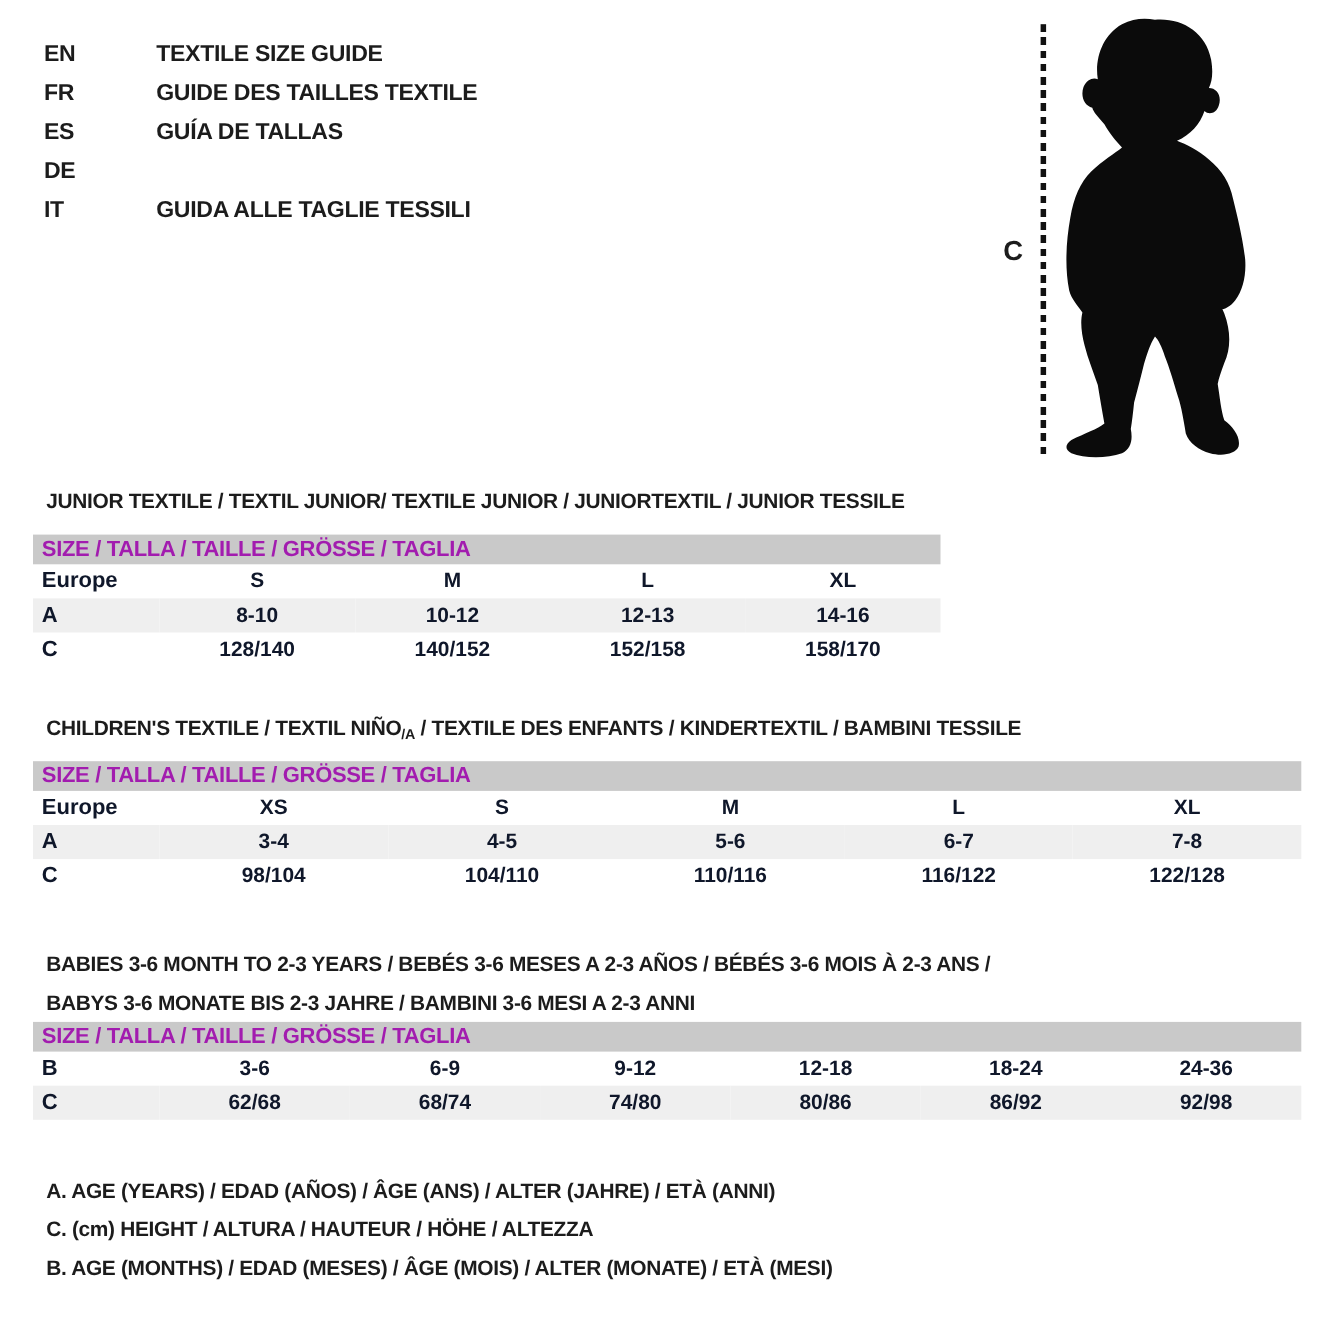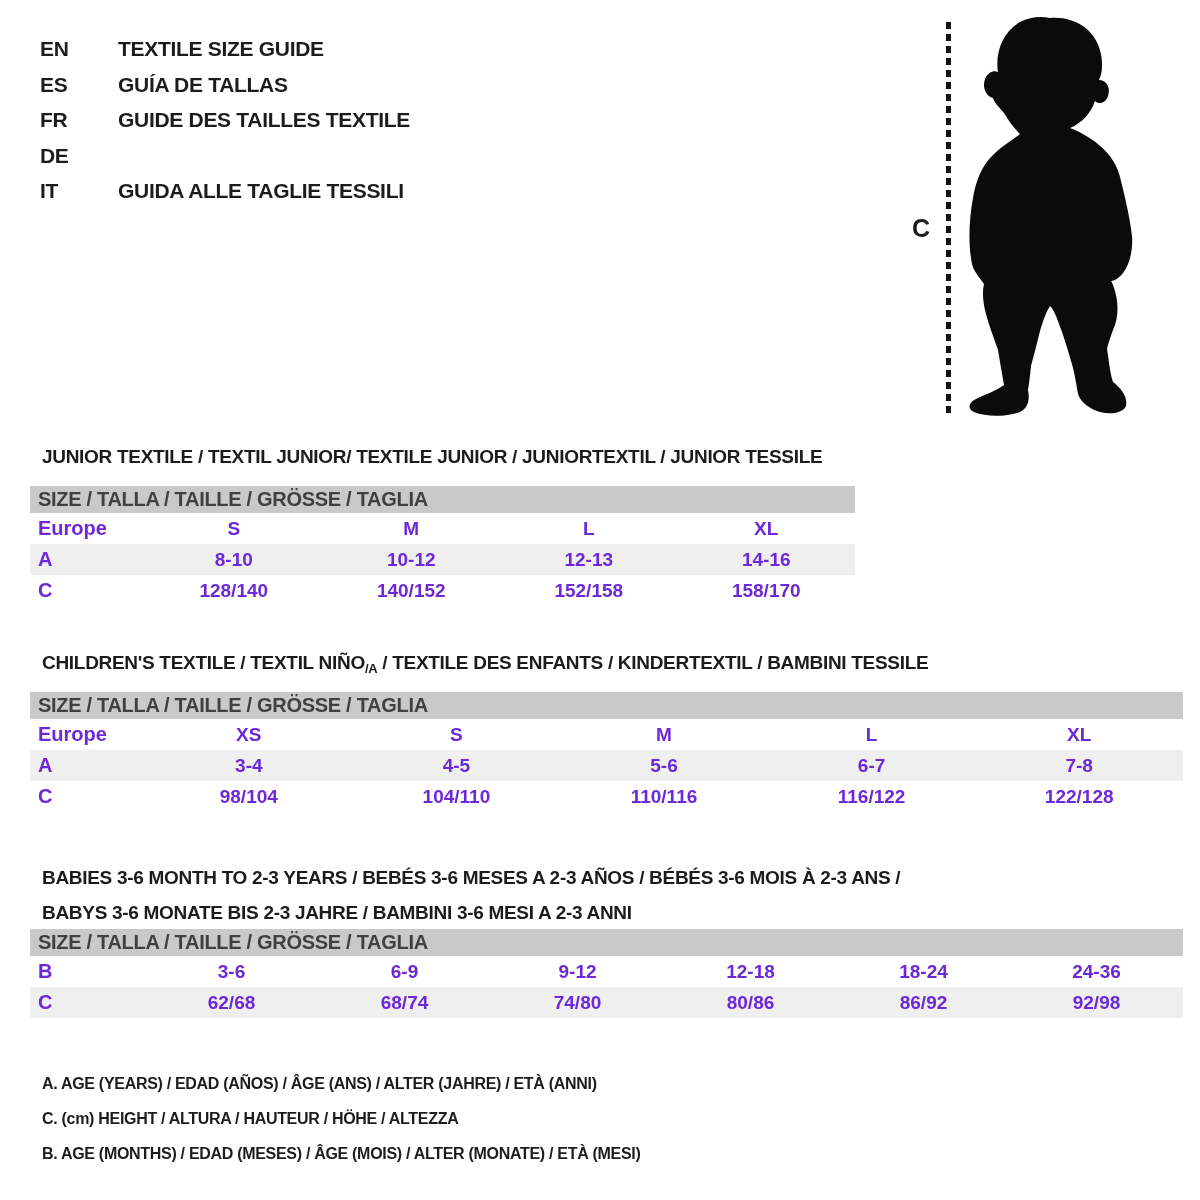--- a/index.html
+++ b/index.html
@@ -6,70 +6,70 @@
   .page{
     position:relative;
     width:1200px;height:1200px;
     background:#ffffff;
     font-family:"Liberation Sans", sans-serif;
     color:#1c1c1c;
     overflow:hidden;
   }
   
   .lang-block{position:absolute;left:40px;top:31px;}
-  .lang-row{display:flex;line-height:35.5px;font-size:21px;font-weight:700;letter-spacing:-0.3px;}
+  .lang-row{display:flex;line-height:35.5px;font-size:21px;font-weight:700;letter-spacing:-0.3px;gap:24px;}
   .lang-code{width:78px;}
   
   .measure-line{
     position:absolute;left:946px;top:22px;width:5px;height:392px;
     background:repeating-linear-gradient(to bottom,#111 0px,#111 7px,transparent 7px,transparent 12px);
   }
   .measure-label{position:absolute;left:912px;top:214px;font-size:25px;font-weight:700;}
   .figure-svg{position:absolute;left:962px;top:16px;width:184px;height:404px;}
   
   .sec-title{position:absolute;left:42px;font-size:19px;font-weight:700;letter-spacing:-0.3px;white-space:nowrap;margin-top:14px;}
   .sub-a{font-size:13px;vertical-align:-4px;font-weight:700;}
   .two-line{line-height:35px;}
   
   .tbl{position:absolute;left:30px;}
   .tbl-narrow{width:825px;}
   .tbl-wide{width:1153px;}
   .size-bar{
     height:27px;background:#c9c9c9;display:flex;align-items:center;
     padding-left:8px;box-sizing:border-box;
-    font-size:20px;font-weight:700;color:#404040;letter-spacing:-0.3px;
+    font-size:20px;font-weight:700;color:#a21caf;letter-spacing:-0.3px;
   }
   table.grid{width:100%;border-collapse:collapse;table-layout:fixed;}
   table.grid td{
     height:31px;padding:0;font-size:19px;font-weight:700;
-    text-align:center;vertical-align:middle;color:#6d28d9;
+    text-align:center;vertical-align:middle;color:#0f172a;
   }
   table.grid td.lbl{text-align:left;padding-left:8px;font-size:20px;}
   col.c-lbl{width:115px;}
   tr.shaded{background:#efefef;}
   
-  .legend{position:absolute;left:42px;top:1066px;font-size:16px;font-weight:700;line-height:35px;letter-spacing:-0.3px;}
+  .legend{position:absolute;left:42px;top:1066px;font-size:19px;font-weight:700;line-height:35px;letter-spacing:-0.3px;}
 </style>
 </head>
 <body>
 
 <div class="page">
 
   <div class="lang-block">
     <div class="lang-row">
       <span class="lang-code">EN</span>
       <span class="lang-title">TEXTILE SIZE GUIDE</span>
     </div>
     <div class="lang-row">
+      <span class="lang-code">FR</span>
+      <span class="lang-title">GUIDE DES TAILLES TEXTILE</span>
+    </div>
+    <div class="lang-row">
       <span class="lang-code">ES</span>
       <span class="lang-title">GUÍA DE TALLAS</span>
-    </div>
-    <div class="lang-row">
-      <span class="lang-code">FR</span>
-      <span class="lang-title">GUIDE DES TAILLES TEXTILE</span>
     </div>
     <div class="lang-row">
       <span class="lang-code">DE</span>
     </div>
     <div class="lang-row">
       <span class="lang-code">IT</span>
       <span class="lang-title">GUIDA ALLE TAGLIE TESSILI</span>
     </div>
   </div>
 

